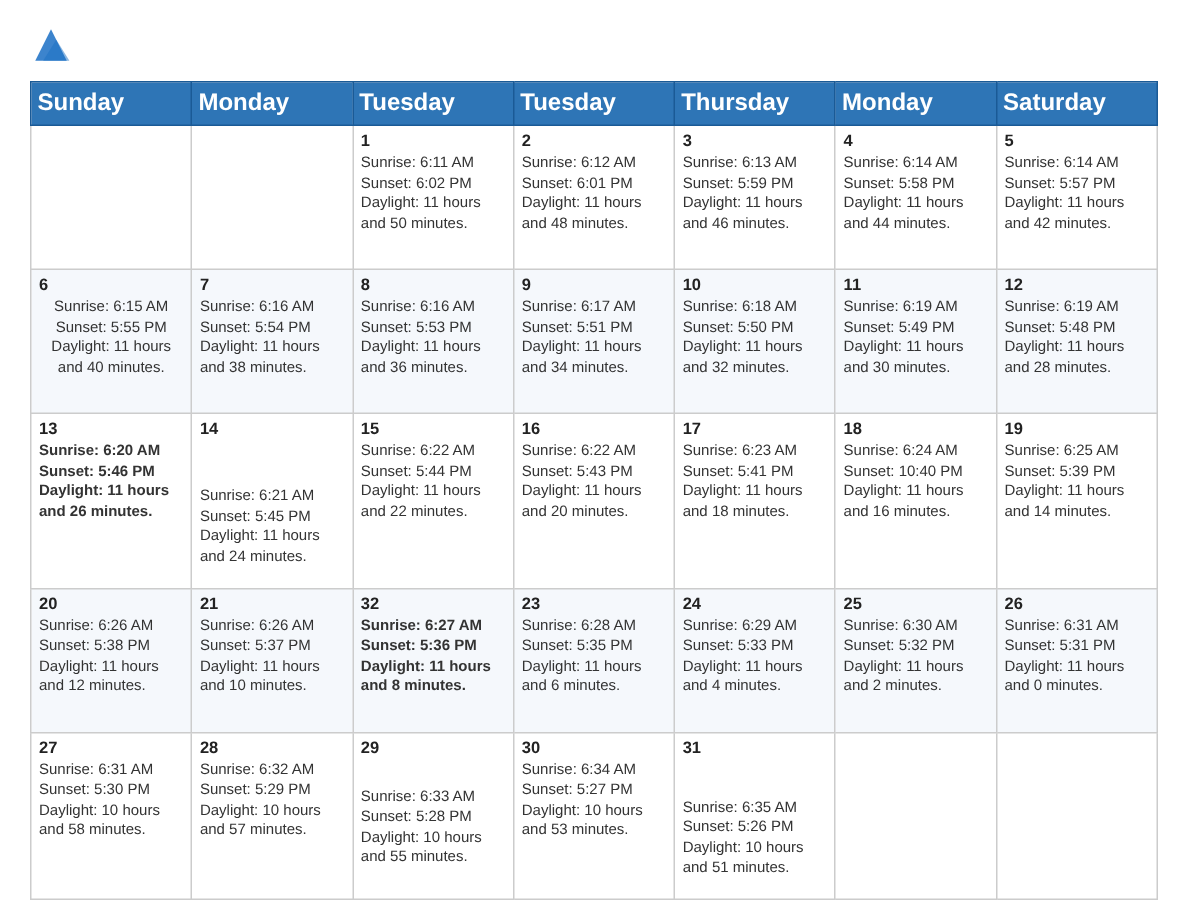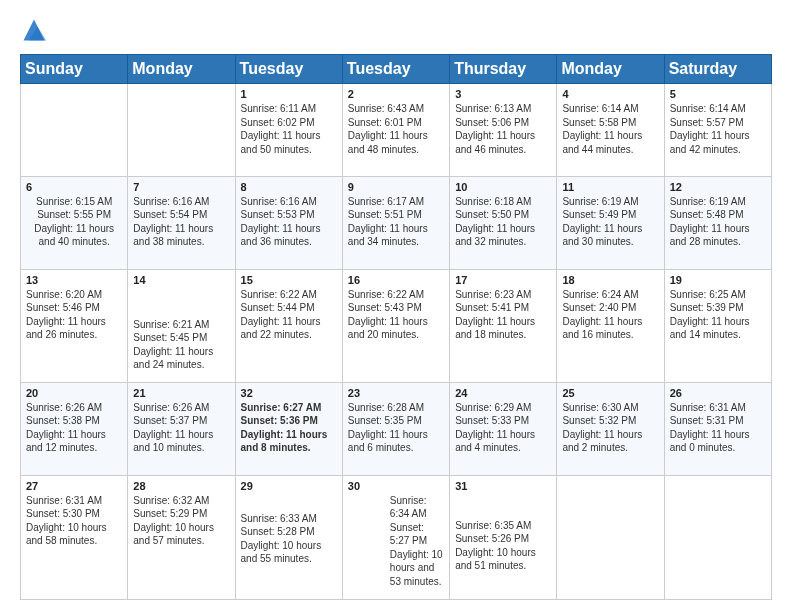--- a/index.html
+++ b/index.html
@@ -141,28 +141,28 @@
           <td class="empty-cell"></td>
           <td class="empty-cell"></td>
           <td>
             <div class="day-number">1</div>
             <div class="day-info" style="white-space: pre-line;">Sunrise: 6:11 AM
 Sunset: 6:02 PM
 Daylight: 11 hours and 50 minutes.</div>
           </td>
           <td>
             <div class="day-number">2</div>
-            <div class="day-info" style="white-space: pre-line;">Sunrise: 6:43 AM
+            <div class="day-info" style="white-space: pre-line;">Sunrise: 6:12 AM
 Sunset: 6:01 PM
 Daylight: 11 hours and 48 minutes.</div>
           </td>
           <td>
             <div class="day-number">3</div>
             <div class="day-info" style="white-space: pre-line;">Sunrise: 6:13 AM
-Sunset: 5:06 PM
+Sunset: 5:59 PM
 Daylight: 11 hours and 46 minutes.</div>
           </td>
           <td>
             <div class="day-number">4</div>
             <div class="day-info" style="white-space: pre-line;">Sunrise: 6:14 AM
 Sunset: 5:58 PM
 Daylight: 11 hours and 44 minutes.</div>
           </td>
           <td>
             <div class="day-number">5</div>
@@ -211,21 +211,21 @@
           <td>
             <div class="day-number">12</div>
             <div class="day-info" style="white-space: pre-line;">Sunrise: 6:19 AM
 Sunset: 5:48 PM
 Daylight: 11 hours and 28 minutes.</div>
           </td>
         </tr>
         <tr>
           <td>
             <div class="day-number">13</div>
-            <div class="day-info" style="white-space: pre-line;">Sunrise: 6:20 AM
+            <div class="day-info" style="white-space: pre-line; font-weight: bold;">Sunrise: 6:20 AM
 Sunset: 5:46 PM
 Daylight: 11 hours and 26 minutes.</div>
           </td>
           <td>
             <div class="day-number">14</div>
             <div class="day-info" style="white-space: pre-line; margin-top: 32px;">Sunrise: 6:21 AM
 Sunset: 5:45 PM
 Daylight: 11 hours and 24 minutes.</div>
           </td>
           <td>
@@ -242,21 +242,21 @@
           </td>
           <td>
             <div class="day-number">17</div>
             <div class="day-info" style="white-space: pre-line;">Sunrise: 6:23 AM
 Sunset: 5:41 PM
 Daylight: 11 hours and 18 minutes.</div>
           </td>
           <td>
             <div class="day-number">18</div>
             <div class="day-info" style="white-space: pre-line;">Sunrise: 6:24 AM
-Sunset: 2:40 PM
+Sunset: 10:40 PM
 Daylight: 11 hours and 16 minutes.</div>
           </td>
           <td>
             <div class="day-number">19</div>
             <div class="day-info" style="white-space: pre-line;">Sunrise: 6:25 AM
 Sunset: 5:39 PM
 Daylight: 11 hours and 14 minutes.</div>
           </td>
         </tr>
         <tr>
@@ -317,21 +317,21 @@
 Daylight: 10 hours and 57 minutes.</div>
           </td>
           <td>
             <div class="day-number">29</div>
             <div class="day-info" style="white-space: pre-line; margin-top: 20px;">Sunrise: 6:33 AM
 Sunset: 5:28 PM
 Daylight: 10 hours and 55 minutes.</div>
           </td>
           <td>
             <div class="day-number">30</div>
-            <div class="day-info" style="white-space: pre-line; margin-left: 42px;">Sunrise: 6:34 AM
+            <div class="day-info" style="white-space: pre-line;">Sunrise: 6:34 AM
 Sunset: 5:27 PM
 Daylight: 10 hours and 53 minutes.</div>
           </td>
           <td>
             <div class="day-number">31</div>
             <div class="day-info" style="white-space: pre-line; margin-top: 27px;">Sunrise: 6:35 AM
 Sunset: 5:26 PM
 Daylight: 10 hours and 51 minutes.</div>
           </td>
           <td class="empty-cell"></td>

